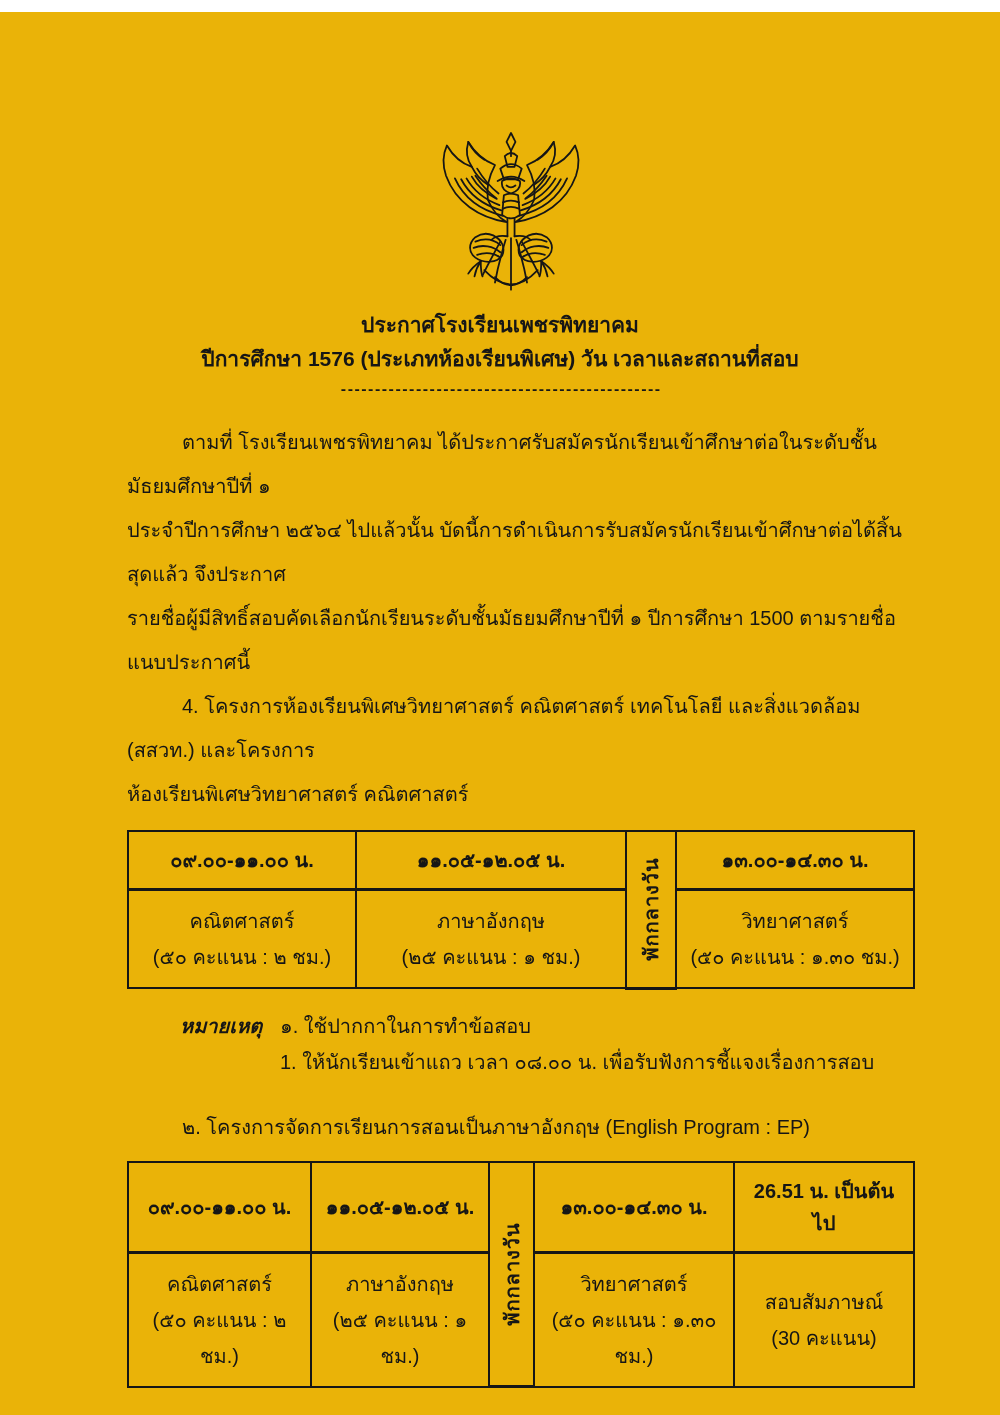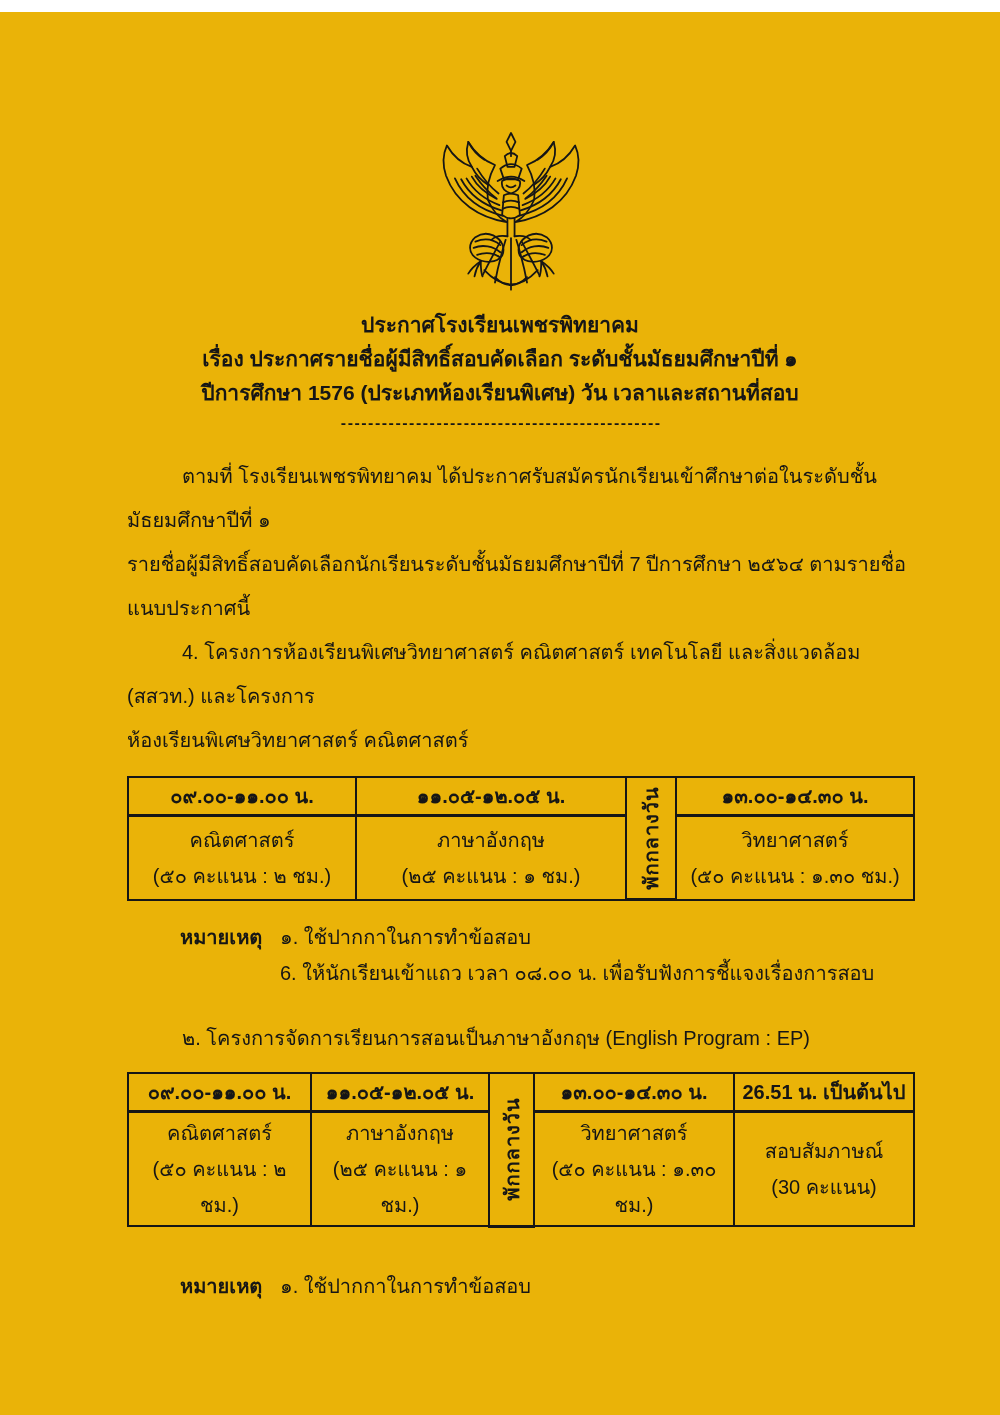--- a/index.html
+++ b/index.html
@@ -21,33 +21,33 @@
   }
 
   .content { padding:0 87px 0 127px; margin-top:22px; }
   .line { line-height:44px; }
   .indent { text-indent:55px; }
 
   .exam-table {
     border-collapse:collapse; width:786px; table-layout:fixed;
     text-align:center; margin-top:14px;
   }
-  .exam-table td { border:2px solid #161616; padding:2px; vertical-align:middle; }
+  .exam-table td { border:2px solid #161616; padding:12px; vertical-align:middle; }
   .exam-table tr.head td { font-weight:bold; height:34px; border-bottom-width:3px; }
   .exam-table tr.bodyrow td { height:84px; }
   .cell-subject, .cell-score { line-height:36px; }
   .lunch-cell { position:relative; }
   .vert-label {
     position:absolute; left:50%; top:50%;
     transform:translate(-50%,-50%) rotate(-90deg);
     font-weight:bold; white-space:nowrap; letter-spacing:1px;
   }
 
   .notes { display:flex; margin:18px 0 0 53px; }
-  .notes-label { font-weight:bold; flex:0 0 100px; line-height:36px; }
+  .notes-label { font-weight:bold; flex:0 0 100px; line-height:36px;font-style:italic; }
   .notes-items .line { line-height:36px; }
 
   .section-heading { margin:30px 0 0 55px; line-height:35px; }
   .t2 { margin-top:16px; }
   .notes-2 { margin-top:40px; }
 </style>
 </head>
 <body>
 
 <div class="page">
@@ -115,30 +115,30 @@
           <path d="M112 126 Q124 148 132 164"></path>
           <path d="M82 166 Q100 184 118 166"></path>
           <path d="M70 158 Q100 190 130 158"></path>
         </g>
       </g>
     </svg>
   </div>
 
   <div class="title-block">
     <div class="title-line">ประกาศโรงเรียนเพชรพิทยาคม</div>
-    <div class="title-line">เรื่อง ประกาศรายชื่อผู้มีสิทธิ์สอบคัดเลือก ระดับชั้นมัธยมศึกษาปีที่ ๑</div>
     <div class="title-line">ปีการศึกษา 1576 (ประเภทห้องเรียนพิเศษ) วัน เวลาและสถานที่สอบ</div>
     <div class="separator">-----------------------------------------------</div>
   </div>
 
   <div class="content">
 
     <div>
       <div class="line indent">ตามที่ โรงเรียนเพชรพิทยาคม ได้ประกาศรับสมัครนักเรียนเข้าศึกษาต่อในระดับชั้นมัธยมศึกษาปีที่ ๑</div>
-      <div class="line">รายชื่อผู้มีสิทธิ์สอบคัดเลือกนักเรียนระดับชั้นมัธยมศึกษาปีที่ 7 ปีการศึกษา ๒๕๖๔ ตามรายชื่อแนบประกาศนี้</div>
+      <div class="line">ประจำปีการศึกษา ๒๕๖๔ ไปแล้วนั้น บัดนี้การดำเนินการรับสมัครนักเรียนเข้าศึกษาต่อได้สิ้นสุดแล้ว จึงประกาศ</div>
+      <div class="line">รายชื่อผู้มีสิทธิ์สอบคัดเลือกนักเรียนระดับชั้นมัธยมศึกษาปีที่ ๑ ปีการศึกษา 1500 ตามรายชื่อแนบประกาศนี้</div>
     </div>
 
 
     <div>
       <div class="line indent">4. โครงการห้องเรียนพิเศษวิทยาศาสตร์ คณิตศาสตร์ เทคโนโลยี และสิ่งแวดล้อม (สสวท.) และโครงการ</div>
       <div class="line">ห้องเรียนพิเศษวิทยาศาสตร์ คณิตศาสตร์</div>
     </div>
 
     <table class="exam-table t1">
       <colgroup>
@@ -170,21 +170,21 @@
             <div class="cell-score">(๕๐ คะแนน : ๑.๓๐ ชม.)</div>
           </td>
         </tr>
       </tbody>
     </table>
 
     <div class="notes">
       <span class="notes-label">หมายเหตุ</span>
       <div class="notes-items">
         <div class="line">๑. ใช้ปากกาในการทำข้อสอบ</div>
-        <div class="line">6. ให้นักเรียนเข้าแถว เวลา ๐๘.๐๐ น. เพื่อรับฟังการชี้แจงเรื่องการสอบ</div>
+        <div class="line">1. ให้นักเรียนเข้าแถว เวลา ๐๘.๐๐ น. เพื่อรับฟังการชี้แจงเรื่องการสอบ</div>
       </div>
     </div>
 
     <div class="section-heading">๒. โครงการจัดการเรียนการสอนเป็นภาษาอังกฤษ (English Program : EP)</div>
 
     <table class="exam-table t2">
       <colgroup>
         <col style="width:183px">
           <col style="width:178px">
           <col style="width:45px">

